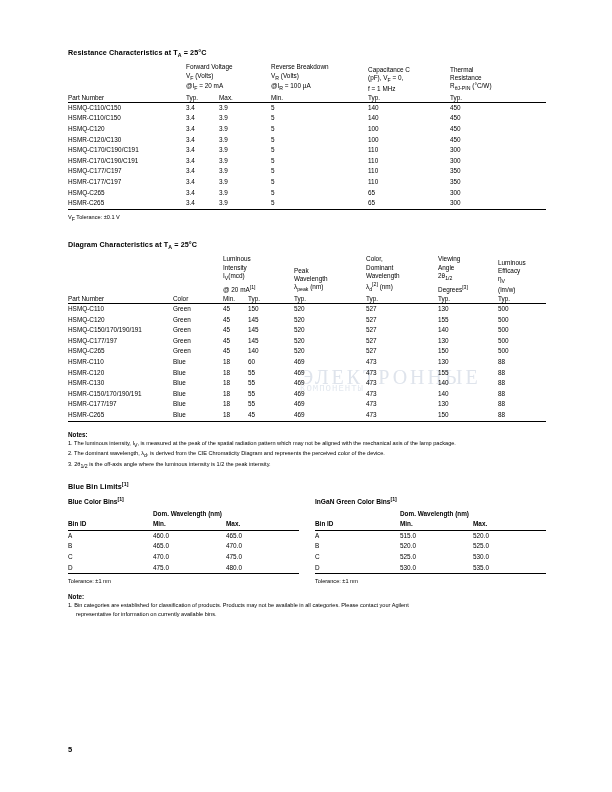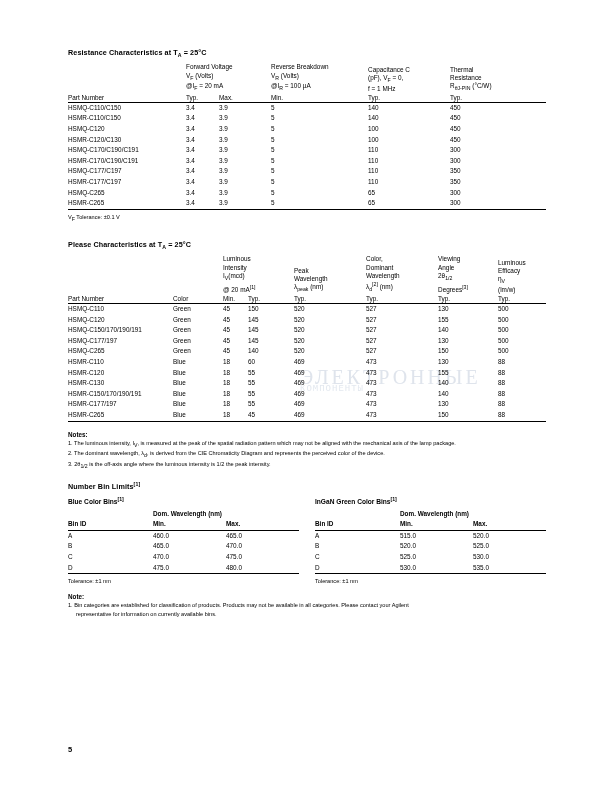--- a/index.html
+++ b/index.html
@@ -309,21 +309,21 @@
     </table>
     </div>
 
     <div class="note-line">
       <span>V</span><span class="sub">F</span><span> Tolerance: ±0.1 V</span>
     </div>
 
     <div class="spacer-lg"></div>
 
     <div class="sec-title">
-      <span>Please Characteristics at T</span><span class="sub">A</span><span> = 25</span><span>°C</span>
+      <span>Diagram Characteristics at T</span><span class="sub">A</span><span> = 25</span><span>°C</span>
     </div>
 
     <div class="tbl-layer">
     <table class="dt">
       <colgroup>
         <col style="width:105px">
         <col style="width:50px">
         <col style="width:25px">
         <col style="width:46px">
         <col style="width:72px">
@@ -502,21 +502,21 @@
     <div class="notes-item">
       <span>2. The dominant wavelength,</span>&nbsp;<span>λ</span><span class="sub">d</span><span>, is derived from the CIE Chromaticity Diagram and represents the perceived color of the device.</span>
     </div>
     <div class="notes-item">
       <span>3. 2θ</span><span class="sub">1/2</span><span> is the off-axis angle where the luminous intensity is 1/2 the peak intensity.</span>
     </div>
 
     <div class="spacer-md"></div>
 
     <div class="sec-title">
-      <span>Number Bin Limits</span><span class="sup">[1]</span>
+      <span>Blue Bin Limits</span><span class="sup">[1]</span>
     </div>
 
     <div class="bins-wrap">
 
       <div class="bin-col">
         <div class="bin-title">
           <span>Blue Color Bins</span><span class="sup">[1]</span>
         </div>
         <table class="bin">
           <colgroup>

